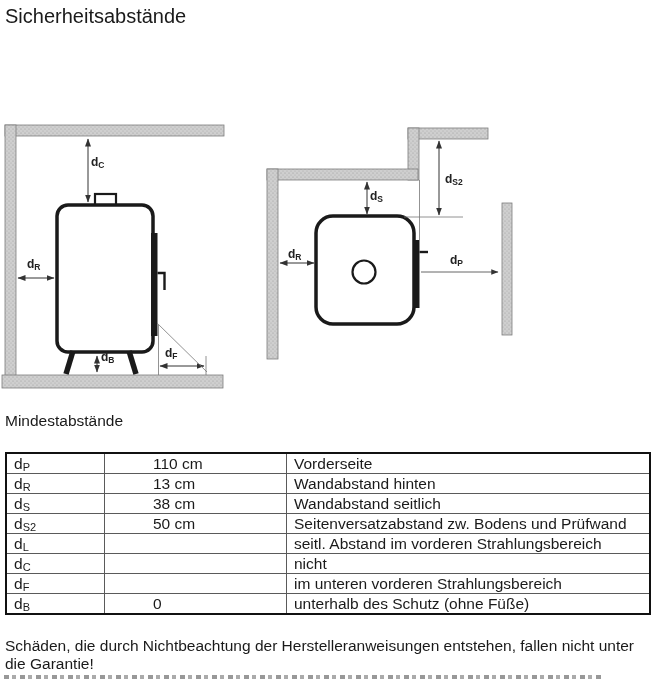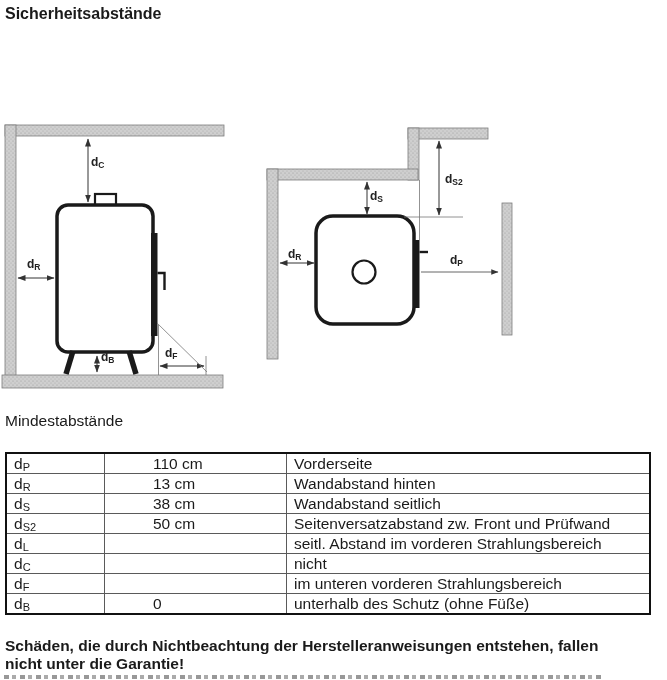--- a/index.html
+++ b/index.html
@@ -1,31 +1,31 @@
 <!DOCTYPE html>
 <html><head>
 <meta charset="utf-8">
 <style>
   html,body{margin:0;padding:0;background:#fff;}
   .page{position:relative;width:667px;height:680px;overflow:hidden;background:#fff;
         font-family:"Liberation Sans","DejaVu Sans",sans-serif;color:#1a1a1a;}
-  .title{position:absolute;left:5px;top:5px;font-size:16px;font-weight:bold;margin:0;}
+  .title{position:absolute;left:5px;top:5px;font-size:20px;font-weight:normal;margin:0;}
   .intro{position:absolute;left:5px;top:38px;width:648px;font-size:15.5px;line-height:18.5px;margin:0;}
   .diagrams{position:absolute;left:0;top:120px;width:667px;height:278px;}
   .diagrams svg{position:absolute;left:0;top:0;}
   .dlabel{position:absolute;font-size:12px;font-weight:bold;color:#222;line-height:12px;white-space:nowrap;}
   .dlabel sub{font-size:8.5px;vertical-align:-2px;}
   .subhead{position:absolute;left:5px;top:412px;font-size:15.5px;font-weight:normal;margin:0;}
   table.mins{position:absolute;left:5px;top:452px;width:646px;border-collapse:collapse;
              table-layout:fixed;font-size:15.5px;border:2px solid #111;}
   table.mins td{border:1px solid #5a5a5a;height:19px;padding:0 4px 0 7px;overflow:hidden;white-space:nowrap;}
   table.mins td.sym{width:86px;}
   table.mins td.val{width:129px;padding-left:48px;}
   table.mins td sub{font-size:11px;vertical-align:-2px;}
-  .warning{position:absolute;left:5px;top:637px;width:632px;font-size:15.5px;font-weight:bold;
+  .warning{position:absolute;left:5px;top:637px;width:632px;font-size:15.5px;font-weight:normal;
            line-height:18px;margin:0;}
   .cutoff{position:absolute;left:4px;top:675px;width:597px;height:4px;opacity:.55;
           background:repeating-linear-gradient(90deg,#444 0 5px,transparent 5px 8px,#666 8px 12px,transparent 12px 16px);}
 </style>
 </head>
 <body>
 
 <div class="page">
 
   <h1 class="title">Sicherheitsabstände</h1>
@@ -112,21 +112,21 @@
         <td class="desc">Wandabstand hinten</td>
       </tr>
       <tr>
         <td class="sym"><span>d</span><sub>S</sub></td>
         <td class="val">38 cm</td>
         <td class="desc">Wandabstand seitlich</td>
       </tr>
       <tr>
         <td class="sym"><span>d</span><sub>S2</sub></td>
         <td class="val">50 cm</td>
-        <td class="desc">Seitenversatzabstand zw. Front und Prüfwand</td>
+        <td class="desc">Seitenversatzabstand zw. Bodens und Prüfwand</td>
       </tr>
       <tr>
         <td class="sym"><span>d</span><sub>L</sub></td>
         <td class="val"></td>
         <td class="desc">seitl. Abstand im vorderen Strahlungsbereich</td>
       </tr>
       <tr>
         <td class="sym"><span>d</span><sub>C</sub></td>
         <td class="val"></td>
         <td class="desc">nicht</td>

